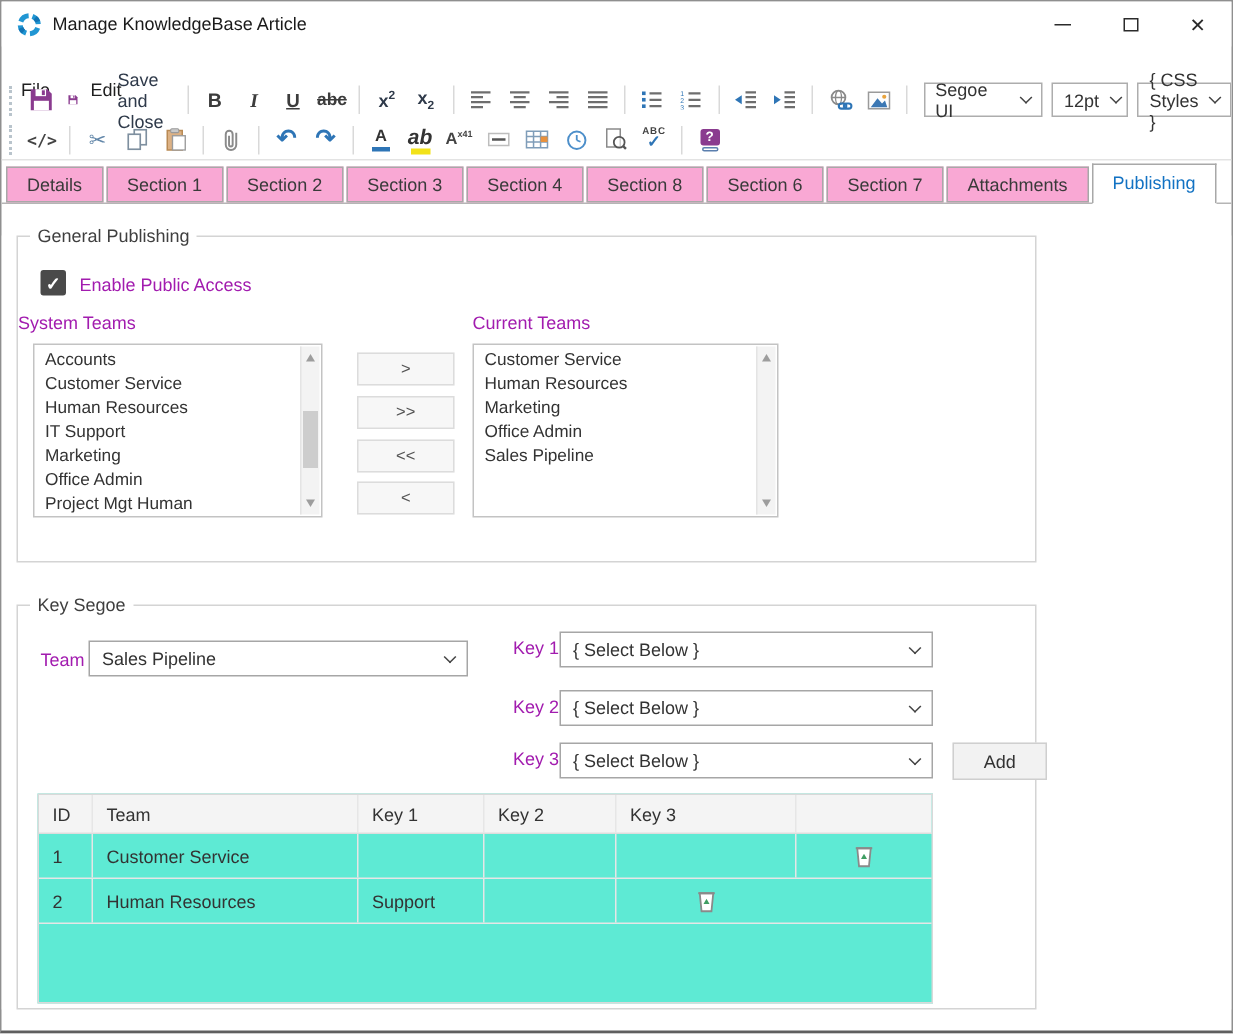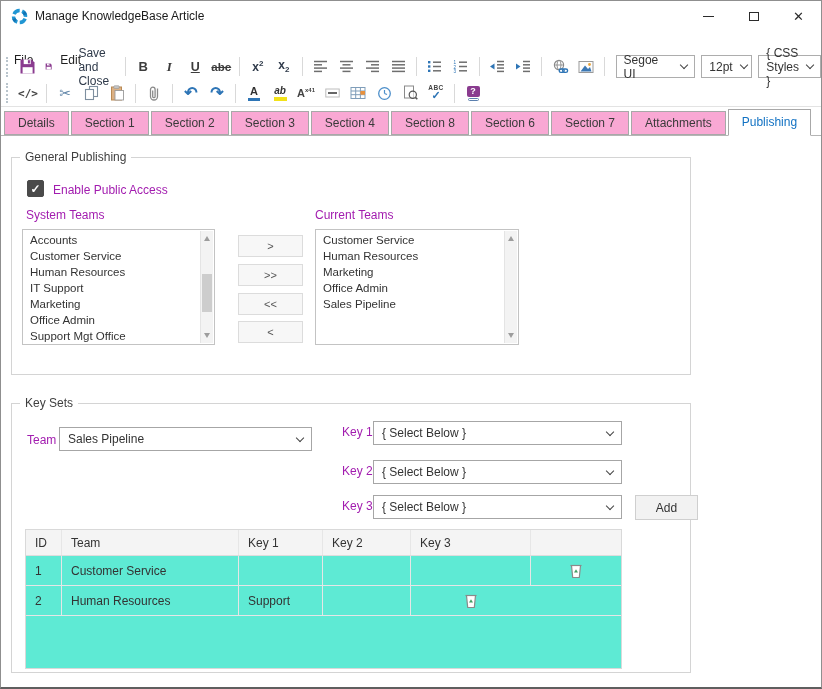--- a/index.html
+++ b/index.html
@@ -34,21 +34,21 @@
   .un{ text-decoration:underline; font-weight:bold; font-size:12.5px; color:#3c3c3c; }
   .st{ text-decoration:line-through; font-size:11.5px; font-weight:bold; color:#3c3c3c; }
   .supsub{ font-weight:bold; font-size:12px; color:#2f3a4a; }
   .supsub sup,.supsub sub{ font-size:8px; }
   .srcv{ font-family:"DejaVu Sans Mono",monospace; font-size:11px; font-weight:bold; color:#444; }
   .cutg{ font-size:14px; color:#6488aa; }
   .ur{ font-size:16px; font-weight:bold; color:#2e75b6; line-height:1; }
   .stack{ display:flex; flex-direction:column; align-items:center; line-height:1; }
   .fc-letter{ font-size:11px; font-weight:bold; color:#333; }
   .fc-bar{ width:12px; height:3px; background:#2e75b6; margin-top:1px; }
-  .hl-letters{ font-size:10px; font-weight:bold; font-style:italic; color:#333; }
+  .hl-letters{ font-size:14px; font-weight:bold; font-style:italic; color:#333; }
   .hl-bar{ width:13px; height:4px; background:#f2e219; margin-top:1px; }
   .cm{ font-size:11px; font-weight:bold; color:#444; }
   .cm sup{ font-size:6px; }
   .abc{ font-size:6.5px; font-weight:bold; color:#444; letter-spacing:0.5px; }
   .abc-check{ color:#2e75b6; font-size:11px; font-weight:bold; margin-top:-1px; }
   .qbox{ width:13px; height:11px; background:#8a3b8f; border-radius:2px; color:#fff; font-size:9px; font-weight:bold; display:flex; align-items:center; justify-content:center; }
   .chainline{ width:11px; height:3px; border:1px solid #5b7fae; border-radius:2px; margin-top:1px; }
   
   .tb-select{ height:23px; border:1px solid #adadad; background:#fff; display:inline-flex; align-items:center; justify-content:space-between; padding:0 7px; margin-left:6px; font-size:12px; color:#333; }
   .chev{ width:6px; height:6px; border-right:1.6px solid #444; border-bottom:1.6px solid #444; transform:rotate(45deg); margin-top:-3px; margin-left:8px; flex:none; }
@@ -387,30 +387,30 @@
   <div class="content">
 
     <div class="groupbox gb-general">
       <span class="legend">General Publishing</span>
 
       <span class="abs checkbox" style="left:15px; top:22px;">
         <span class="mark">✓</span>
       </span>
       <span class="abs lbl" style="left:41px; top:25px;">Enable Public Access</span>
 
-      <span class="abs lbl" style="left:14px; top:50px;">System Teams</span>
+      <span class="abs lbl" style="left:0; top:50px;">System Teams</span>
       <div class="abs listbox" style="left:10px; top:71px; width:193px; height:116px;">
         <div class="lb-items">
           <div class="lb-item">Accounts</div>
           <div class="lb-item">Customer Service</div>
           <div class="lb-item">Human Resources</div>
           <div class="lb-item">IT Support</div>
           <div class="lb-item">Marketing</div>
           <div class="lb-item">Office Admin</div>
-          <div class="lb-item">Support Mgt Office</div>
+          <div class="lb-item">Project Mgt Human</div>
         </div>
         <div class="vscroll">
           <span class="sb-arrow sb-up"></span>
           <span class="sb-thumb"></span>
           <span class="sb-arrow sb-down"></span>
         </div>
       </div>
 
       <button class="xbtn" style="left:226px; top:77px;">&gt;</button>
       <button class="xbtn" style="left:226px; top:106px;">&gt;&gt;</button>
@@ -427,21 +427,21 @@
           <div class="lb-item">Sales Pipeline</div>
         </div>
         <div class="vscroll">
           <span class="sb-arrow sb-up"></span>
           <span class="sb-arrow sb-down"></span>
         </div>
       </div>
     </div>
 
     <div class="groupbox gb-keysets">
-      <span class="legend">Key Sets</span>
+      <span class="legend">Key Segoe</span>
 
       <span class="abs lbl" style="left:15px; top:29px;">Team</span>
       <div class="selectbox" style="left:47px; top:23px; width:253px;">
         <span>Sales Pipeline</span>
         <span class="chev"></span>
       </div>
 
       <span class="abs lbl" style="left:330px; top:21px;">Key 1</span>
       <div class="selectbox" style="left:361px; top:17px; width:249px;">
         <span>{ Select Below }</span>

